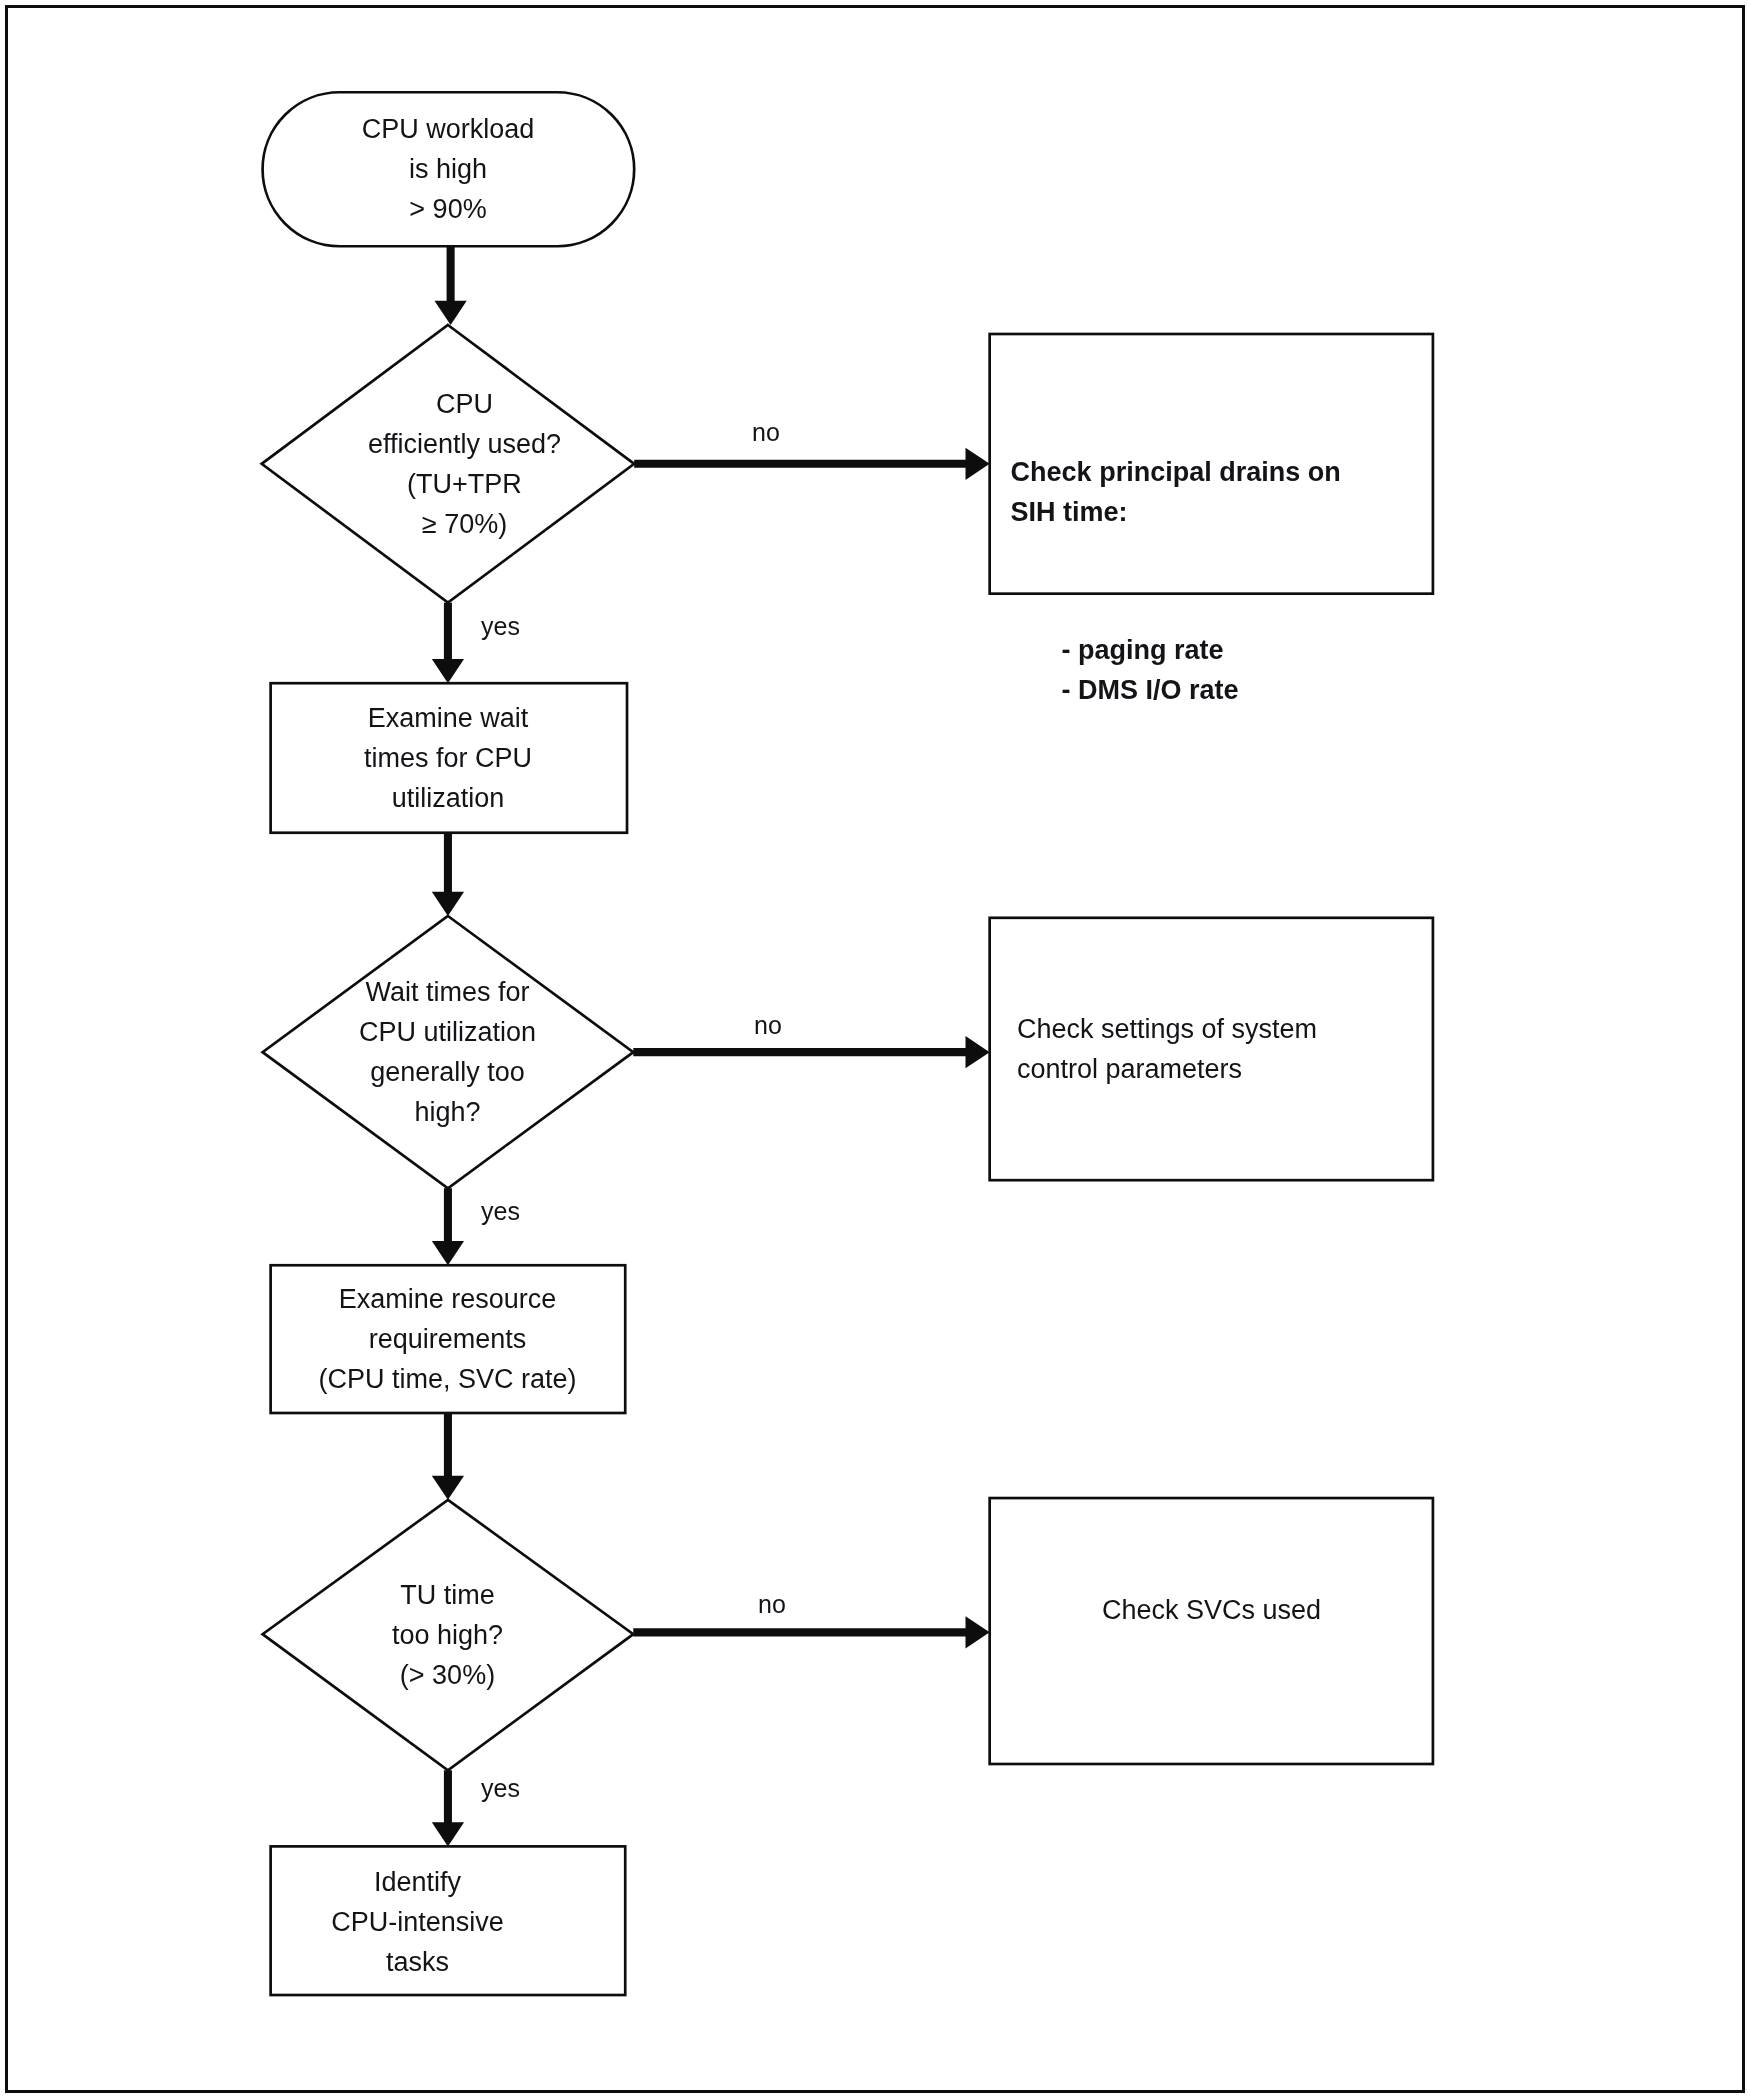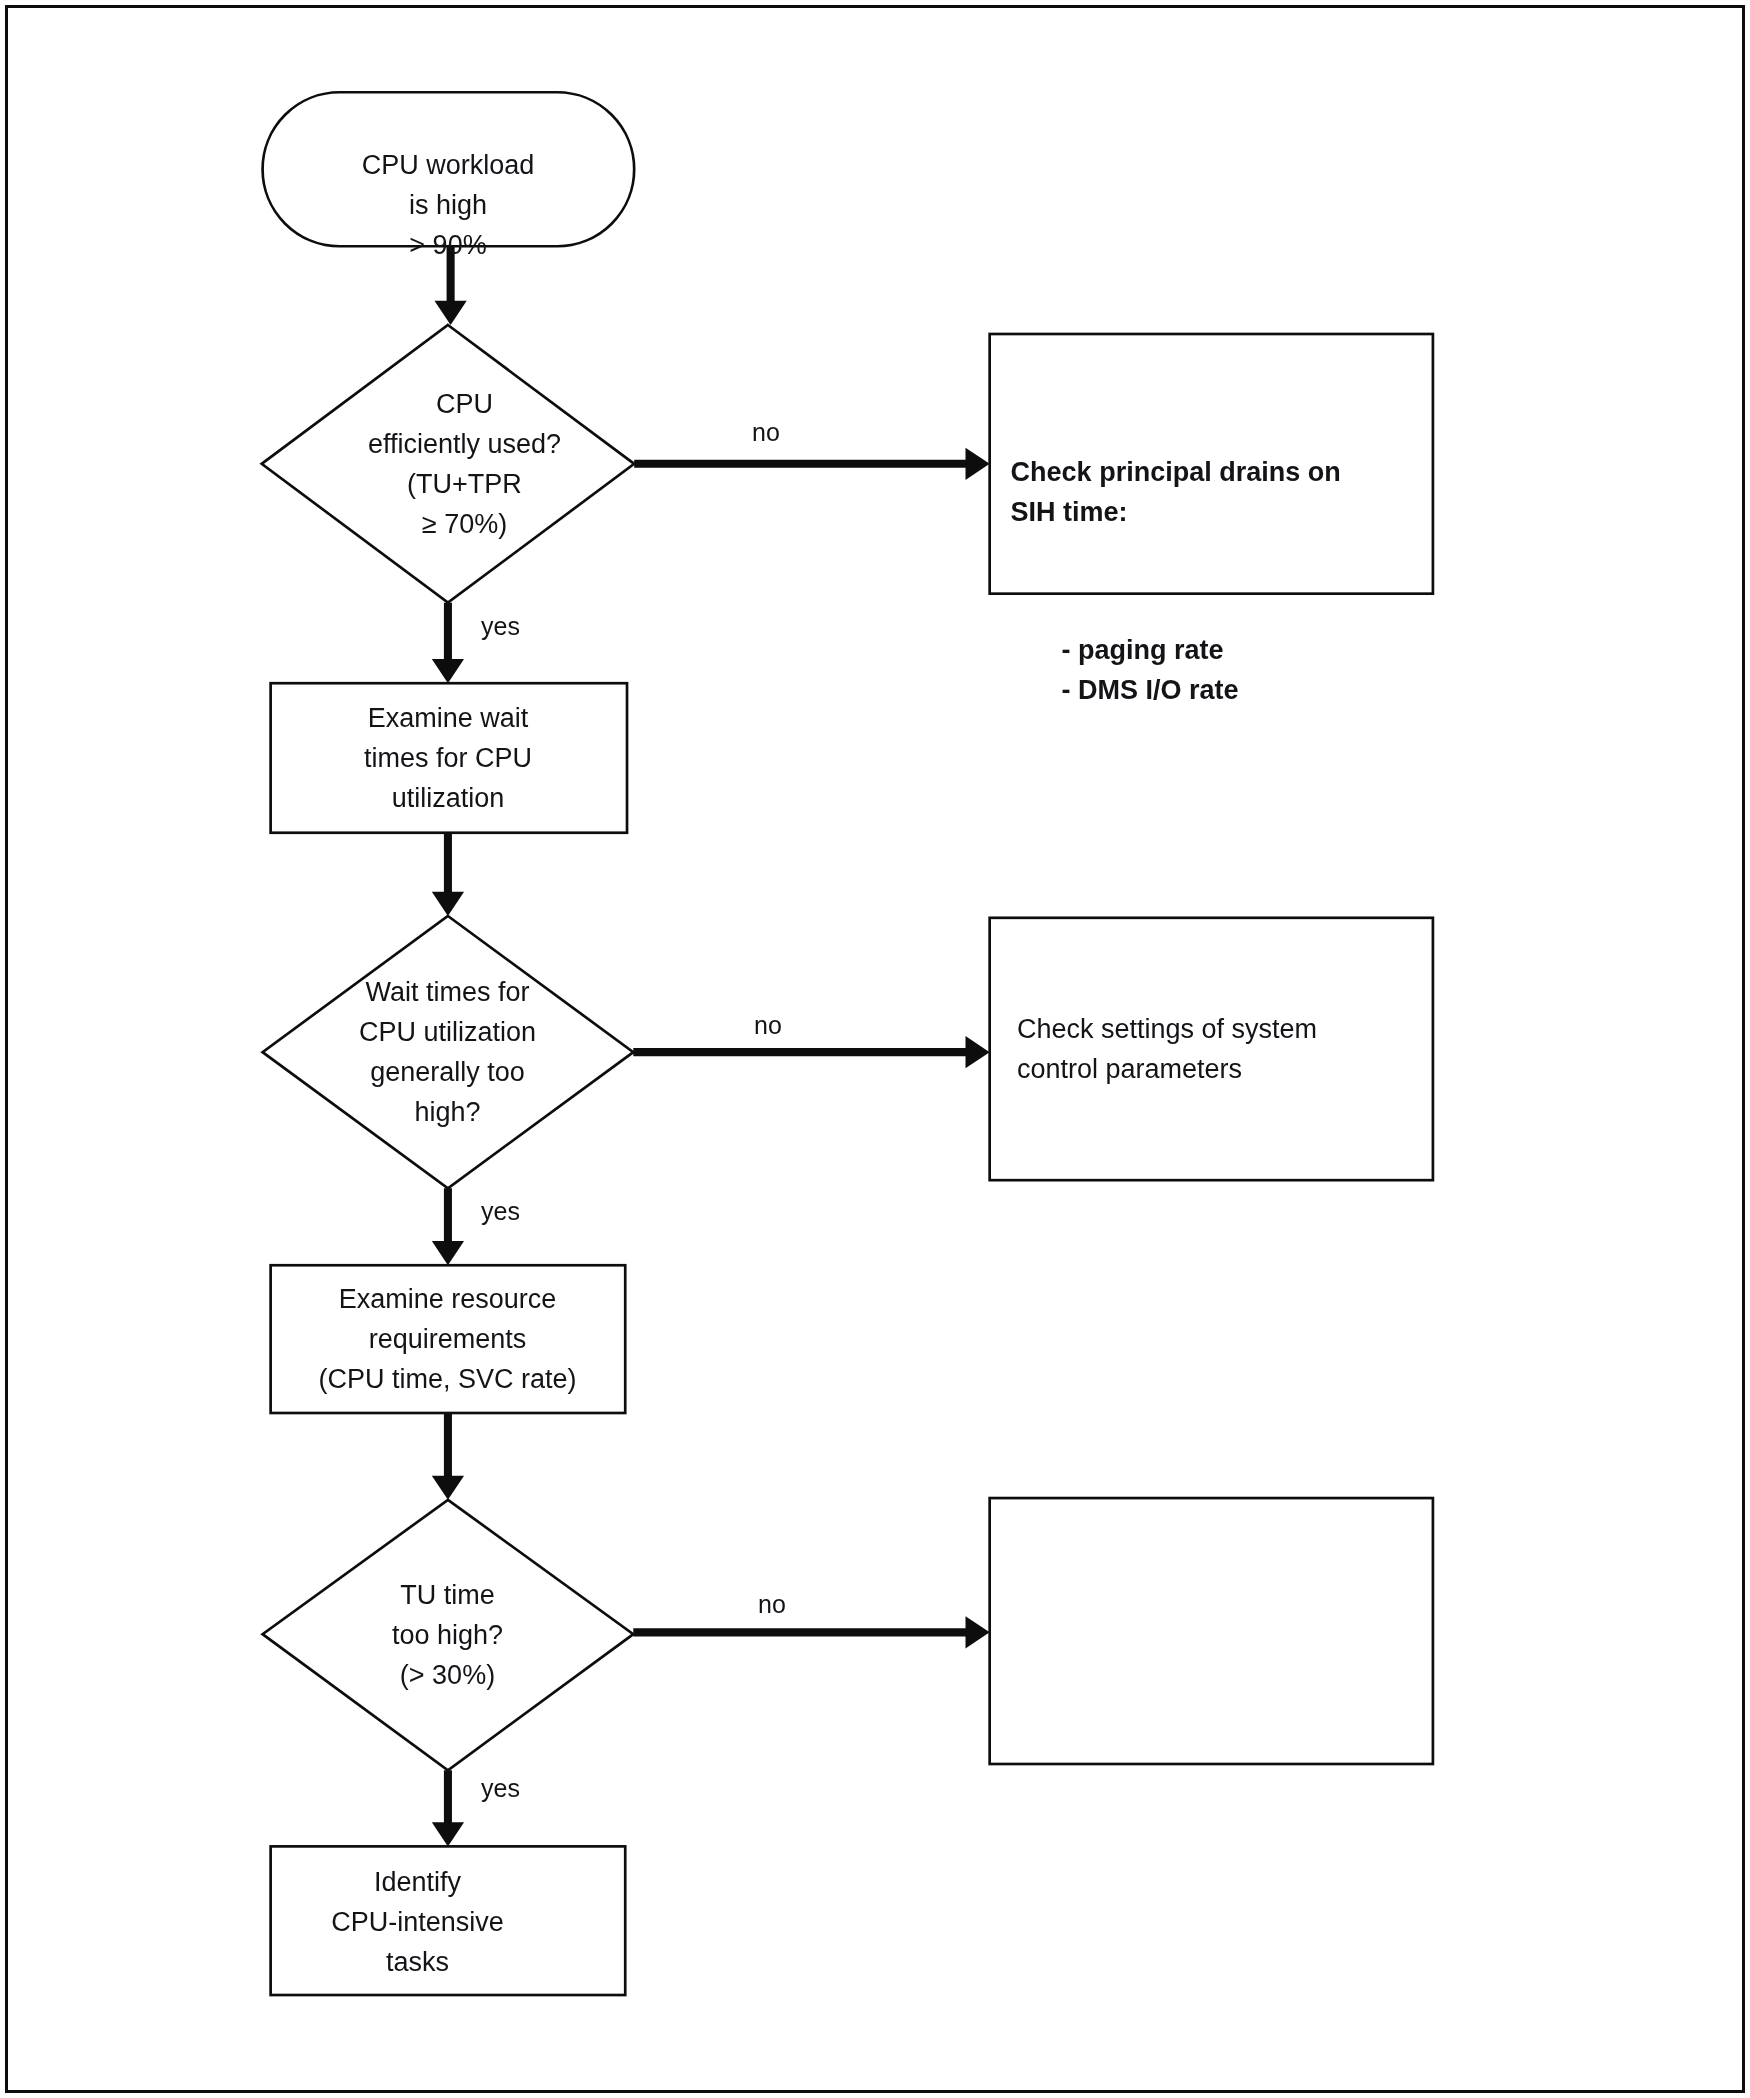--- a/index.html
+++ b/index.html
@@ -109,21 +109,21 @@
     <polygon points="1105,1823 1078,1805 1078,1841" fill="#0d0d0d"></polygon>
 
     <rect x="1105" y="1673" width="495" height="297" fill="#ffffff" stroke="#0d0d0d" stroke-width="3"></rect>
 
     <line x1="500" y1="1977" x2="500" y2="2039" stroke="#0d0d0d" stroke-width="9"></line>
     <polygon points="500,2062 482,2035 518,2035" fill="#0d0d0d"></polygon>
 
     <rect x="302" y="2062" width="396" height="166" fill="#ffffff" stroke="#0d0d0d" stroke-width="3"></rect>
   </svg>
 
-  <div class="nodetext" style="left:262px; top:92px; width:372px; height:154px;margin-top:36px;">CPU workload
+  <div class="nodetext" style="left:262px; top:92px; width:372px; height:154px;">CPU workload
 is high
 &gt; 90%</div>
 
   <div class="nodetext" style="left:278px; top:325px; width:373px; height:278px;">CPU
 efficiently used?
 (TU+TPR
 ≥ 70%)</div>
 
   <div id="action1-content">
     <div>Check principal drains on
@@ -145,20 +145,21 @@
 requirements
 (CPU time, SVC rate)</div>
 
   <div class="nodetext leftalign" style="left:990px; top:918px; width:443px; height:262px; padding-left:27px; box-sizing:border-box;">Check settings of system
 control parameters</div>
 
   <div class="nodetext" style="left:262px; top:1500px; width:371px; height:270px;text-align:center;">TU time
 too high?
 (&gt; 30%)</div>
 
+  <div class="nodetext" style="left:990px; top:1498px; width:443px; height:224px;">Check SVCs used</div>
 
   <div class="nodetext" style="left:270px; top:1847px; width:295px; height:149px;">Identify
 CPU-intensive
 tasks</div>
 
   <div class="edge-label center-x" style="left:766px; top:415px;">no</div>
   <div class="edge-label" style="left:481px; top:609px;">yes</div>
 
   <div class="edge-label center-x" style="left:768px; top:1008px;">no</div>
   <div class="edge-label" style="left:481px; top:1194px;">yes</div>

